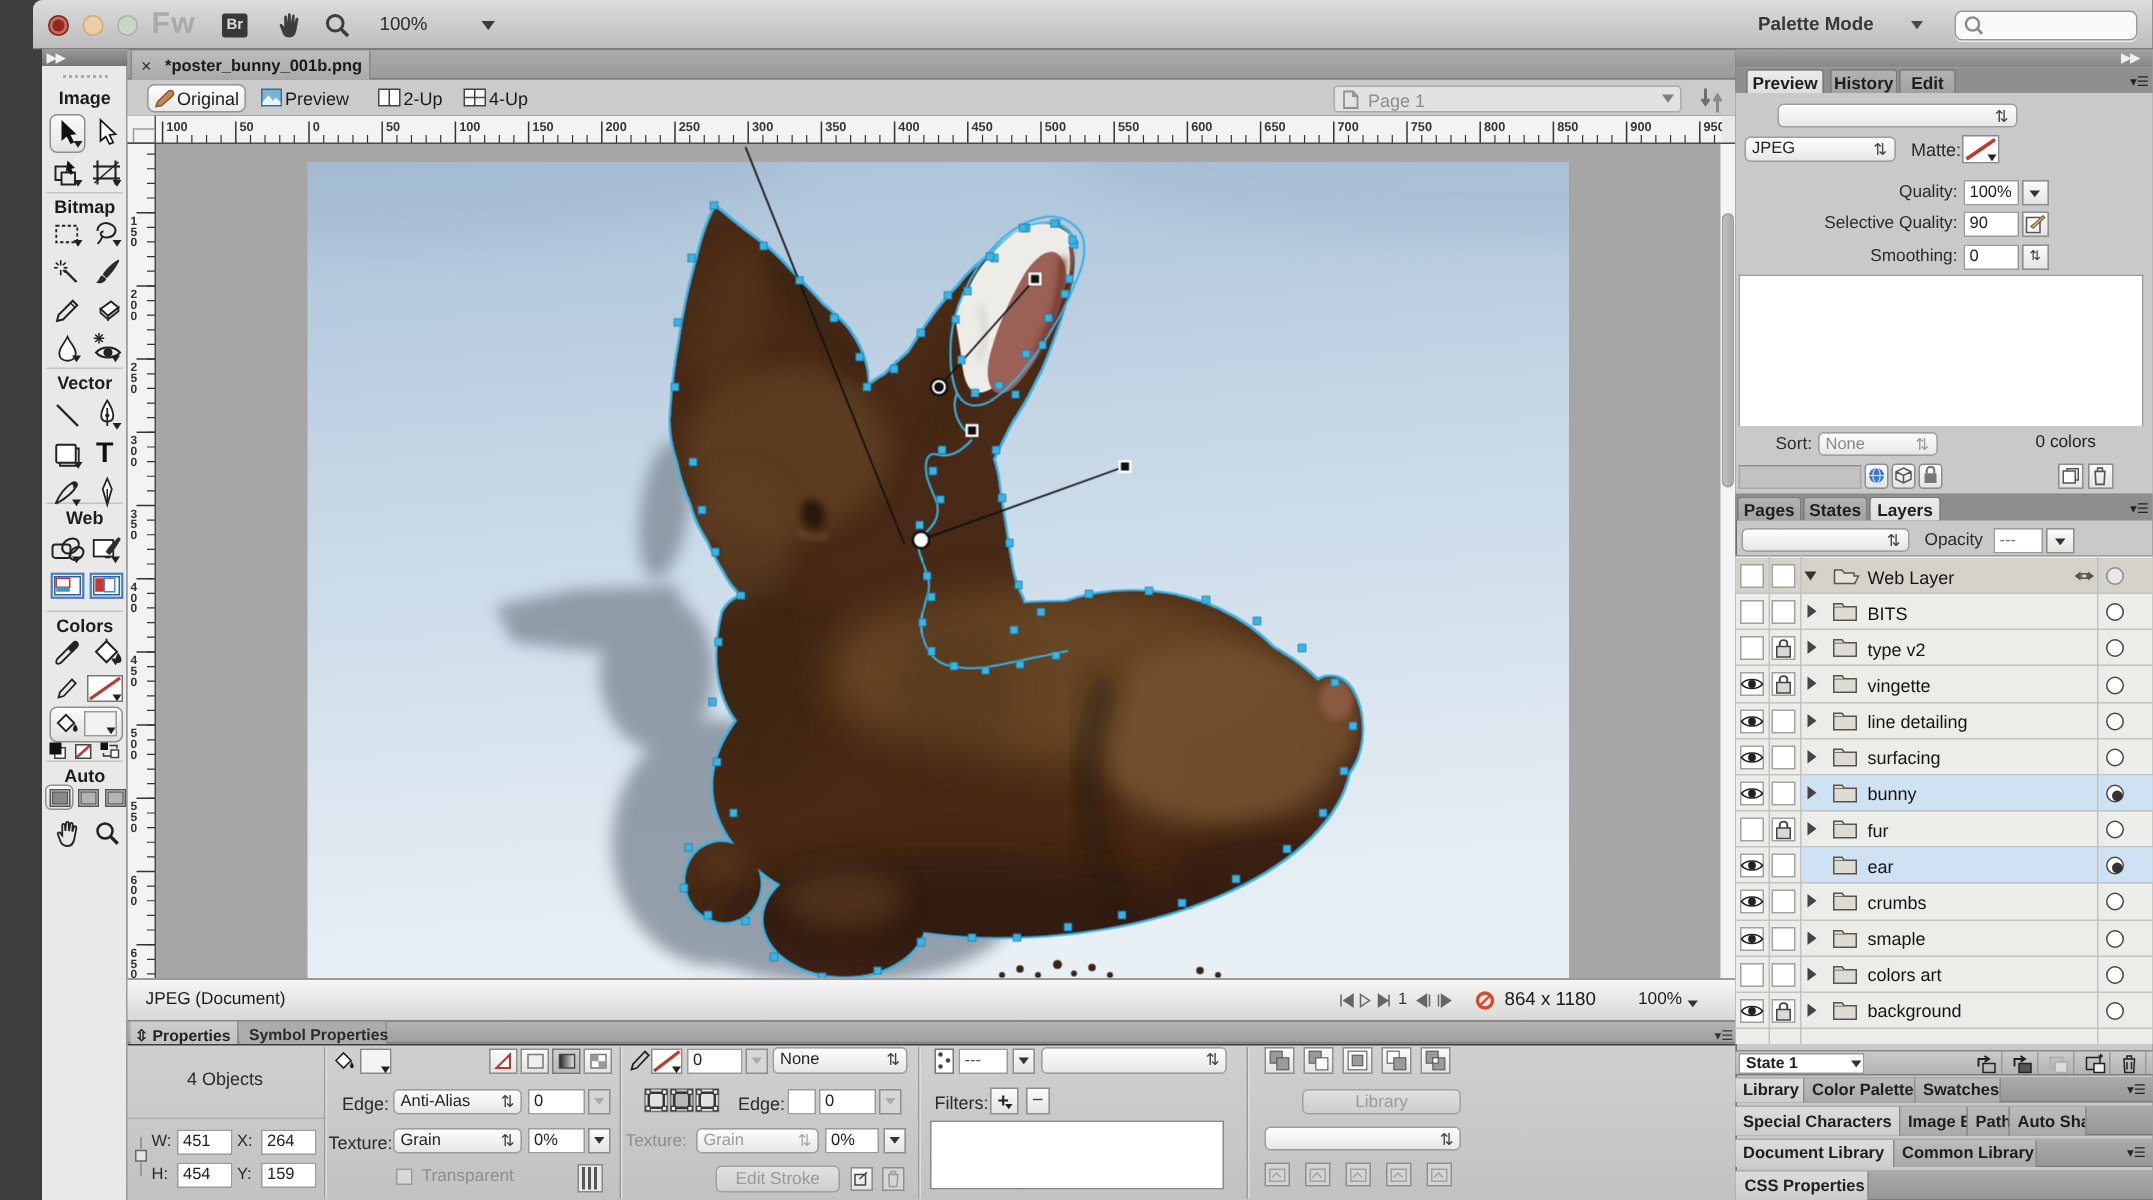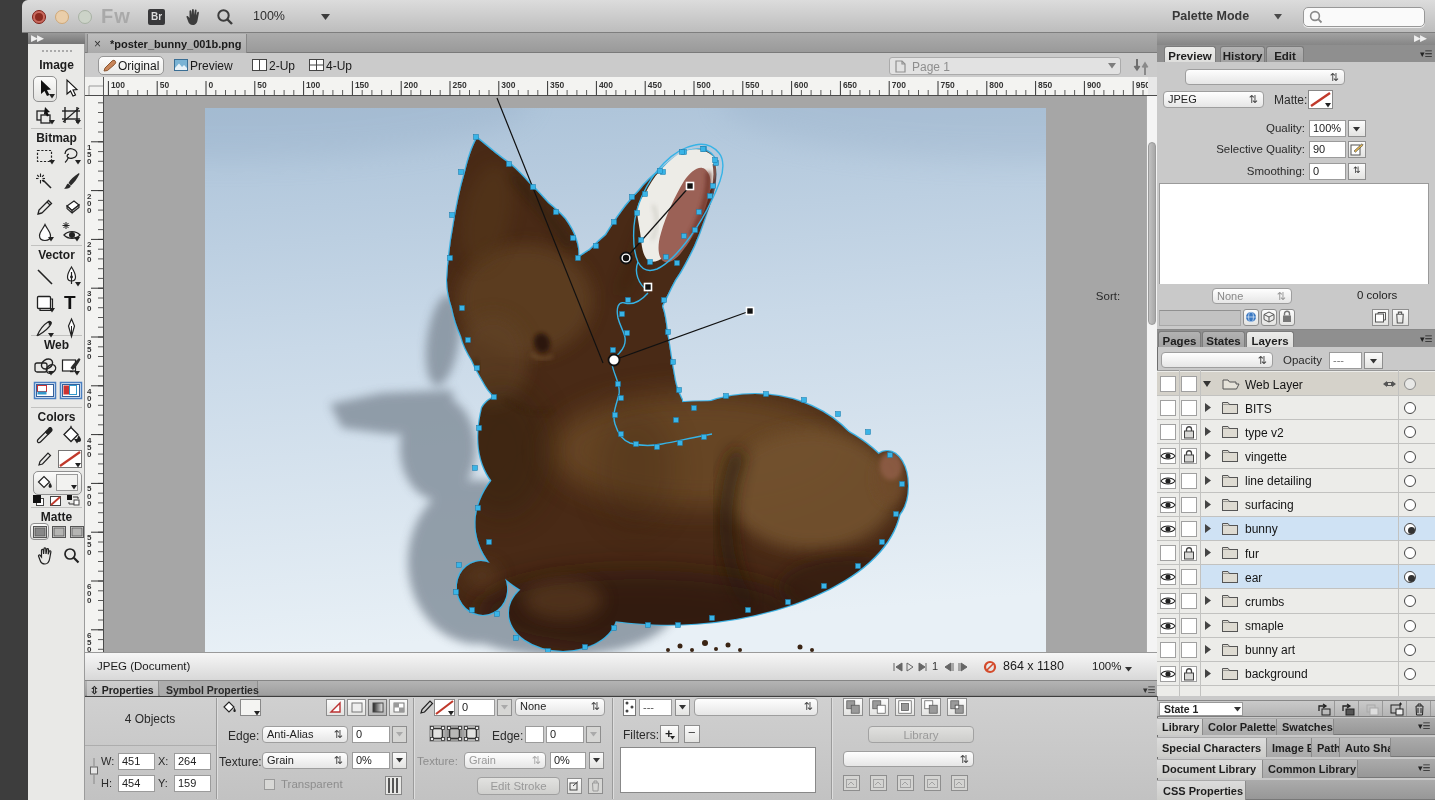--- a/index.html
+++ b/index.html
@@ -41,21 +41,21 @@
   </svg>
 <div class="a" style="left:28px;top:33px;width:57px;height:767px;background:#e9e9e7;border-right:1px solid #9b9b9b"></div>
 <div class="a" style="left:28px;top:33px;width:57px;height:11px;background:linear-gradient(#9a9a9a,#757575)"></div>
 <div class="a" style="left:31px;top:32.5px;color:#f0f0f0;font-size:9px;letter-spacing:-1px">▶▶</div>
 <div class="a" style="left:42px;top:50px;width:30px;height:2px;background:repeating-linear-gradient(90deg,#aaa 0,#aaa 2px,transparent 2px,transparent 4px)"></div>
 <div class="seclbl" style="top:58px">Image</div>
 <div class="seclbl" style="top:131px">Bitmap</div>
 <div class="seclbl" style="top:248px">Vector</div>
 <div class="seclbl" style="top:338px">Web</div>
 <div class="seclbl" style="top:410px">Colors</div>
-<div class="seclbl" style="top:510px">Matte</div>
+<div class="seclbl" style="top:510px">Auto</div>
 <div class="a" style="left:31px;top:128px;width:51px;height:1px;background:#c2c2c0"></div>
 <div class="a" style="left:31px;top:245px;width:51px;height:1px;background:#c2c2c0"></div>
 <div class="a" style="left:31px;top:335px;width:51px;height:1px;background:#c2c2c0"></div>
 <div class="a" style="left:31px;top:407px;width:51px;height:1px;background:#c2c2c0"></div>
 <div class="a" style="left:31px;top:507px;width:51px;height:1px;background:#c2c2c0"></div>
 <div class="a" style="left:33px;top:76px;width:24px;height:26px;background:linear-gradient(#fbfbfa,#e2e2e0);border:1px solid #8f8f8f;border-radius:5px"></div>
 <svg style="left:37px;top:79px" width="18" height="18" viewBox="0 0 18 18">
     <path d="M4 1 L4 15 L7.5 12 L10 17 L12.5 16 L10 11 L14 10.5 Z" fill="#111"></path>
   </svg>
 <svg style="left:49px;top:94px" width="7" height="5">
@@ -1034,21 +1034,21 @@
 <div style="position:absolute;width:19px;height:17px;background:linear-gradient(#fcfcfc,#e3e3e1);border:1px solid #8e8e8e;left:1348px;top:141px;width:18px;height:17px"></div>
 <svg style="left:1350px;top:143px" width="14" height="13" viewBox="0 0 14 13">
     <rect x="1" y="2" width="9" height="10" fill="#fff" stroke="#555"></rect>
     <path d="M4 8 L12 0.8 L13.2 2 L5.5 9.2 Z" fill="#e8b84a" stroke="#555" stroke-width="0.7"></path>
   </svg>
 <div class="a" style="left:1105px;top:165px;width:200px;text-align:right;font-size:11.5px;color:#2a2a2a">Smoothing:</div>
 <div class="fld" style="left:1309px;top:163px;width:37px;height:17px">0</div>
 <div style="position:absolute;width:19px;height:17px;background:linear-gradient(#fcfcfc,#e3e3e1);border:1px solid #8e8e8e;left:1348px;top:163px;width:18px;height:17px"></div>
 <div class="a" style="left:1353px;top:165px;font-size:9px;color:#333">⇅</div>
 <div class="a" style="left:1159px;top:183px;width:270px;height:101px;background:#fff;border:1px solid #9a9a9a;border-bottom:none"></div>
-<div class="a" style="left:1008px;top:290px;width:200px;text-align:center;font-size:11.5px;color:#2a2a2a">Sort:</div>
+<div class="a" style="left:1008px;top:290px;width:200px;text-align:right;font-size:11.5px;color:#2a2a2a">Sort:</div>
 <div class="dd" style="left:1212px;top:288px;width:80px;height:16px;color:#888">None<span style="position:absolute;right:5px;color:#999">⇅</span></div>
 <div class="a" style="left:1357px;top:289px;font-size:11.5px;color:#222">0 colors</div>
 <div class="a" style="left:1159px;top:310px;width:82px;height:16px;background:#c2c2c2;border:1px solid #a8a8a8;border-top-color:#909090"></div>
 <div style="position:absolute;width:19px;height:17px;background:linear-gradient(#fcfcfc,#e3e3e1);border:1px solid #8e8e8e;left:1243px;top:309px;width:16px;height:17px;border-radius:3px"></div>
 <svg style="left:1245px;top:311px" width="12" height="12">
     <circle cx="6" cy="6" r="5" fill="#3a78c2"></circle>
     <ellipse cx="6" cy="6" rx="2.4" ry="5" fill="none" stroke="#cfe0f2" stroke-width="0.8"></ellipse>
     <line x1="1" y1="6" x2="11" y2="6" stroke="#cfe0f2" stroke-width="0.8"></line>
   </svg>
 <div style="position:absolute;width:19px;height:17px;background:linear-gradient(#fcfcfc,#e3e3e1);border:1px solid #8e8e8e;left:1261px;top:309px;width:16px;height:17px;border-radius:3px"></div>
@@ -1264,21 +1264,21 @@
 <div class="a" style="left:1157px;top:660.8px;width:278px;height:1px;background:#c2c2c0"></div>
 <div class="a" style="left:1160px;top:641.6px;width:16px;height:16px;background:#fff;border:1px solid #a0a0a0"></div>
 <div class="a" style="left:1181px;top:641.6px;width:16px;height:16px;background:#fff;border:1px solid #a0a0a0"></div>
 <svg style="left:1205px;top:644.6px" width="7" height="10">
     <path d="M0 0 L6 4.5 L0 9 Z" fill="#444"></path>
   </svg>
 <svg style="left:1222px;top:643.6px" width="16" height="12" viewBox="0 0 16 12">
     <rect x="0.5" y="2.5" width="15" height="9" fill="#dedbd2" stroke="#555"></rect>
     <path d="M0.5 2.5 L0.5 0.5 L6 0.5 L7.5 2.5" fill="#dedbd2" stroke="#555"></path>
   </svg>
-<div class="a" style="left:1245px;top:643.1px;font-size:12px;color:#141414">bunny art</div>
+<div class="a" style="left:1245px;top:643.1px;font-size:12px;color:#141414">colors art</div>
 <div class="a" style="left:1404px;top:643.7px;width:12px;height:12px;border-radius:50%;border:1.5px solid #444;background:#fff"></div>
 <div class="a" style="left:1157px;top:684.9px;width:278px;height:1px;background:#c2c2c0"></div>
 <div class="a" style="left:1160px;top:665.8px;width:16px;height:16px;background:#fff;border:1px solid #a0a0a0"></div>
 <svg style="left:1160px;top:667.8px" width="16" height="12" viewBox="0 0 16 12">
     <path d="M1 6 C4 2 12 2 15 6 C12 10 4 10 1 6 Z" fill="#fff" stroke="#222" stroke-width="1.1"></path>
     <circle cx="8" cy="6" r="2.6" fill="#222"></circle>
   </svg>
 <div class="a" style="left:1181px;top:665.8px;width:16px;height:16px;background:#fff;border:1px solid #a0a0a0"></div>
 <svg style="left:1183px;top:666.8px" width="12" height="14" viewBox="0 0 12 14">
     <rect x="1.5" y="6" width="9" height="7" fill="#d8d8d6" stroke="#444"></rect>

